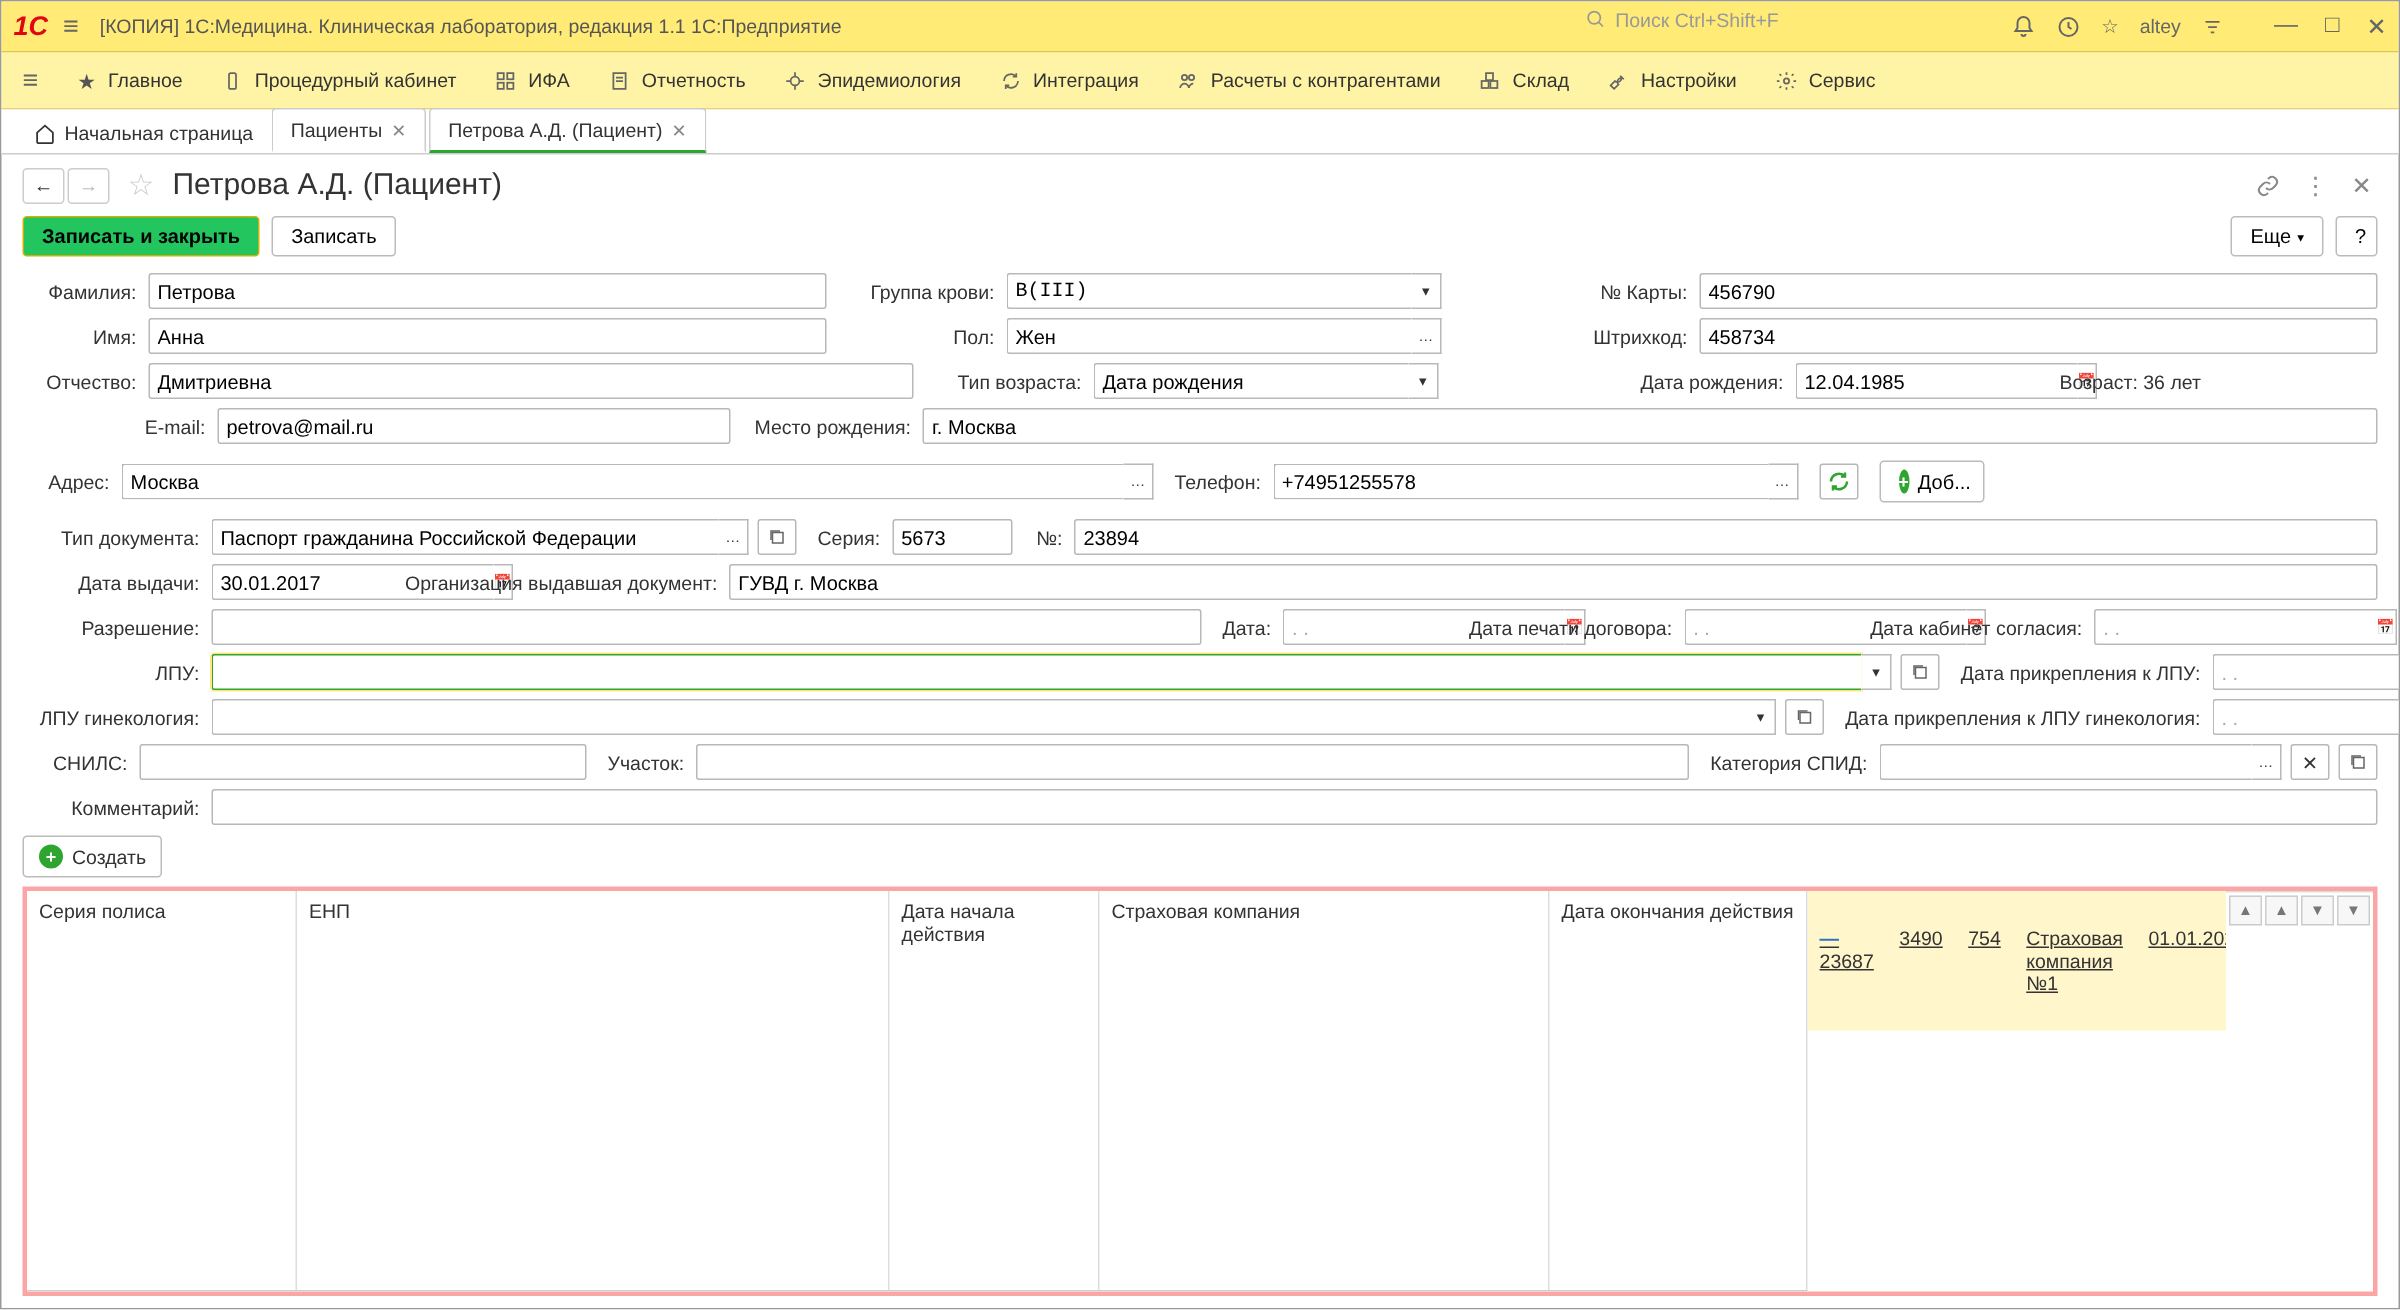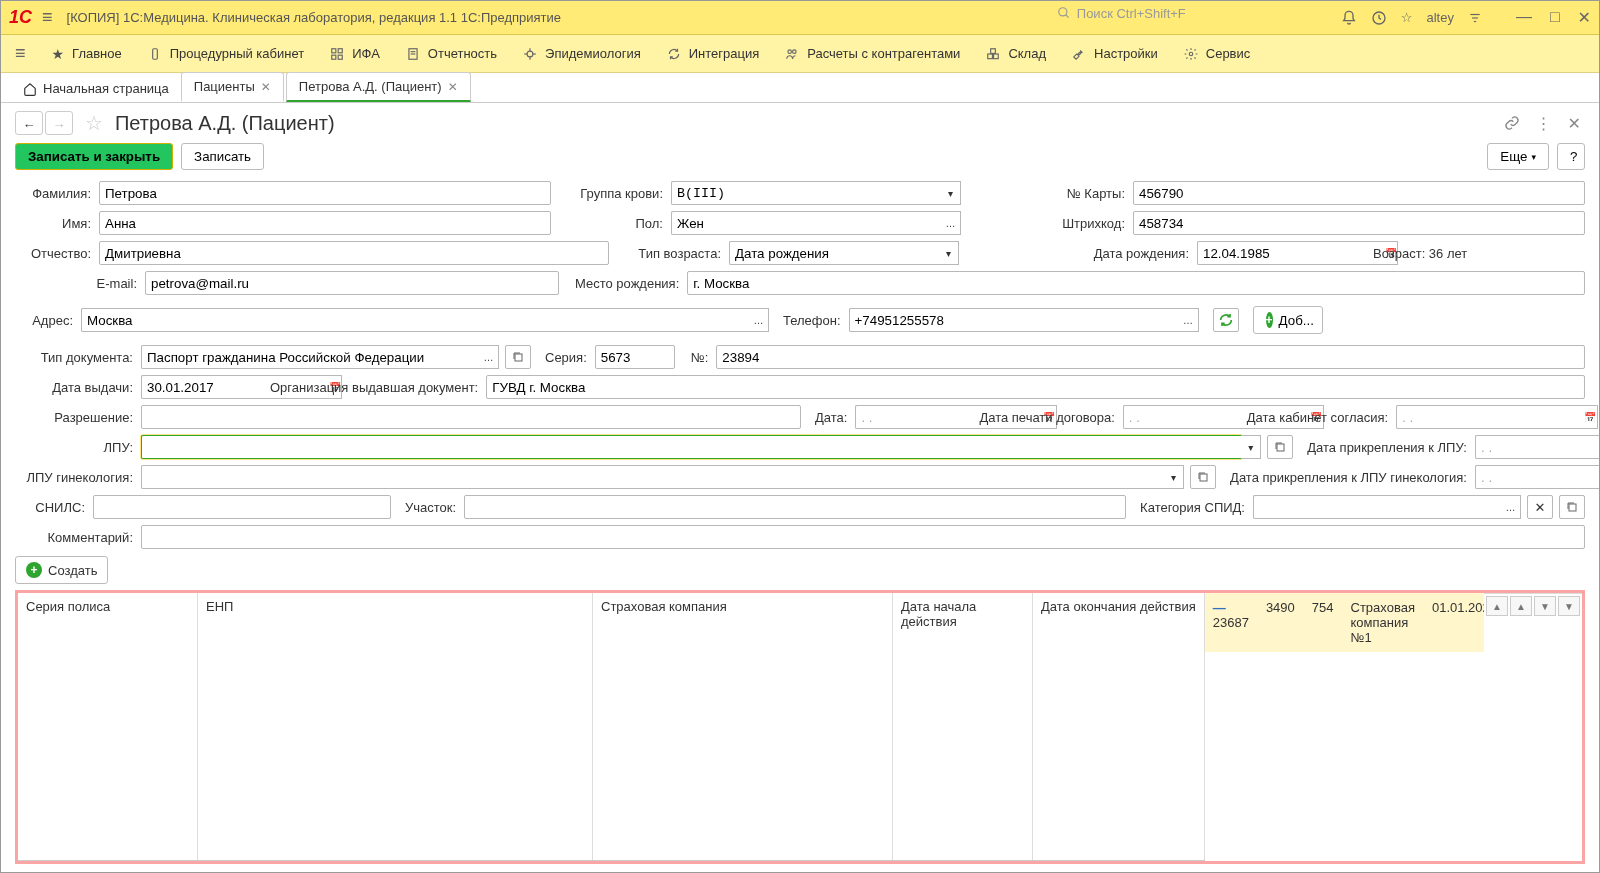--- a/index.html
+++ b/index.html
@@ -66,21 +66,21 @@
 
 
 .create-bar { margin: 6px 0; }
 .create-btn { display: inline-flex; align-items: center; gap: 6px; border: 1px solid #bbb; padding: 5px 10px; cursor: pointer; border-radius: 3px; background: #fff; }
 
 
 .table-wrap { flex: 1; border: 3px solid #fca5a5; display: flex; flex-direction: row; overflow: hidden; }
 .tbl-head { display: flex; background: #fff; border-bottom: 1px solid #ccc; }
 .tbl-head > div { padding: 6px 8px; border-right: 1px solid #ddd; }
 .tbl-row { display: flex; background: #FFF6CC; }
-.tbl-row > div { padding: 7px 8px; border-right: 1px solid transparent; }
+.tbl-row > div { padding: 24px 8px; border-right: 1px solid transparent; text-decoration: underline; }
 .row-icon { color: #3070C0; margin-right: 8px; font-weight: bold; }
 .tbl-body { flex: 1; overflow: auto; }
 .tbl-footer { display: flex; justify-content: flex-end; padding: 2px; gap: 2px; border-top: 1px solid #ddd; }
 .tbl-footer .pg-btn { width: 22px; height: 20px; border: 1px solid #ccc; background: #f7f7f7; display: flex; align-items: center; justify-content: center; font-size: 10px; color: #777; cursor: pointer; }
 
 svg { display: block; }
 </style>
 </head>
 <body>
 
@@ -315,21 +315,21 @@
       <span class="lbl" style="width:130px;margin-left:30px">Дата рождения:</span>
       <div class="combo" style="width:160px">
             <input class="inp" style="flex: 1 1 0%;" value="12.04.1985">
             <div class="sel-btn">📅</div>
           </div>
       <span class="static-txt" style="margin-left:10px">Возраст: 36 лет</span>
     </div>
 
     <div class="form-row">
       <span class="lbl" style="width:124px">E-mail:</span>
-      <input class="inp" style="width: 414px;" value="petrova@mail.ru">
+      <input class="inp" style="width: 342px;" value="petrova@mail.ru">
       <span class="lbl" style="margin-left:10px">Место рождения:</span>
       <input class="inp" style="flex: 1 1 0%;" value="г. Москва">
     </div>
 
     <div class="form-row" style="margin-top:6px">
       <span class="lbl" style="width:60px">Адрес:</span>
       <div class="combo" style="flex:1;max-width:688px">
             <input class="inp" style="flex: 1 1 0%;" value="Москва">
             <div class="sel-btn">…</div>
           </div>
@@ -465,22 +465,22 @@
     <div class="create-btn">
       <span class="green-circle">+</span>
       <span>Создать</span>
     </div>
   </div>
 
   <div class="table-wrap">
     <div class="tbl-head">
       <div style="width:180px">Серия полиса</div>
       <div style="width:395px">ЕНП</div>
+      <div style="width:140px">Дата начала действия</div>
       <div style="width:300px">Страховая компания</div>
-      <div style="width:140px">Дата начала действия</div>
       <div style="flex:1">Дата окончания действия</div>
     </div>
     <div class="tbl-body">
       <div class="tbl-row">
         <div style="width:180px"><span class="row-icon">—</span><span>23687</span></div>
         <div style="width:250px">3490</div>
         <div style="width:395px">754</div>
         <div style="width:300px">Страховая компания №1</div>
         <div style="width:140px">01.01.2021</div>
         <div style="flex:1">31.12.2021</div>

